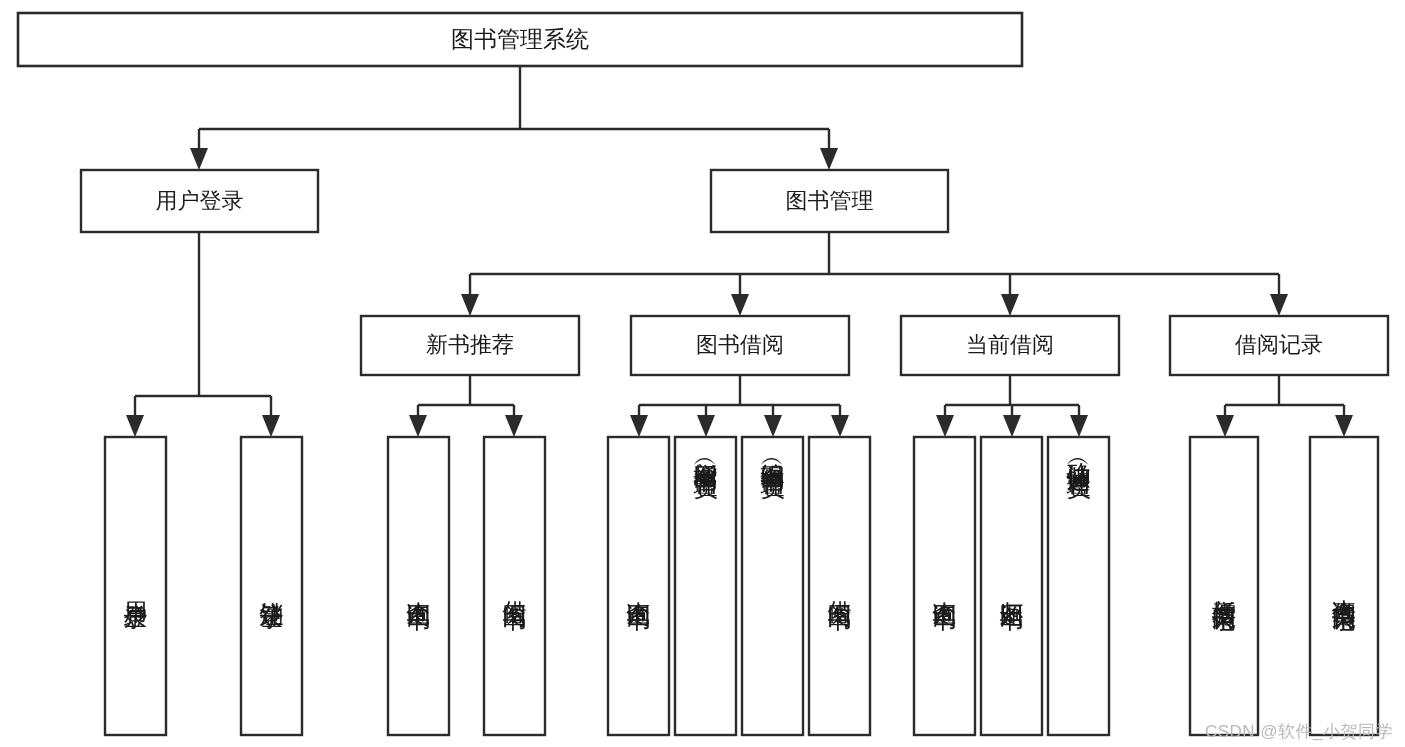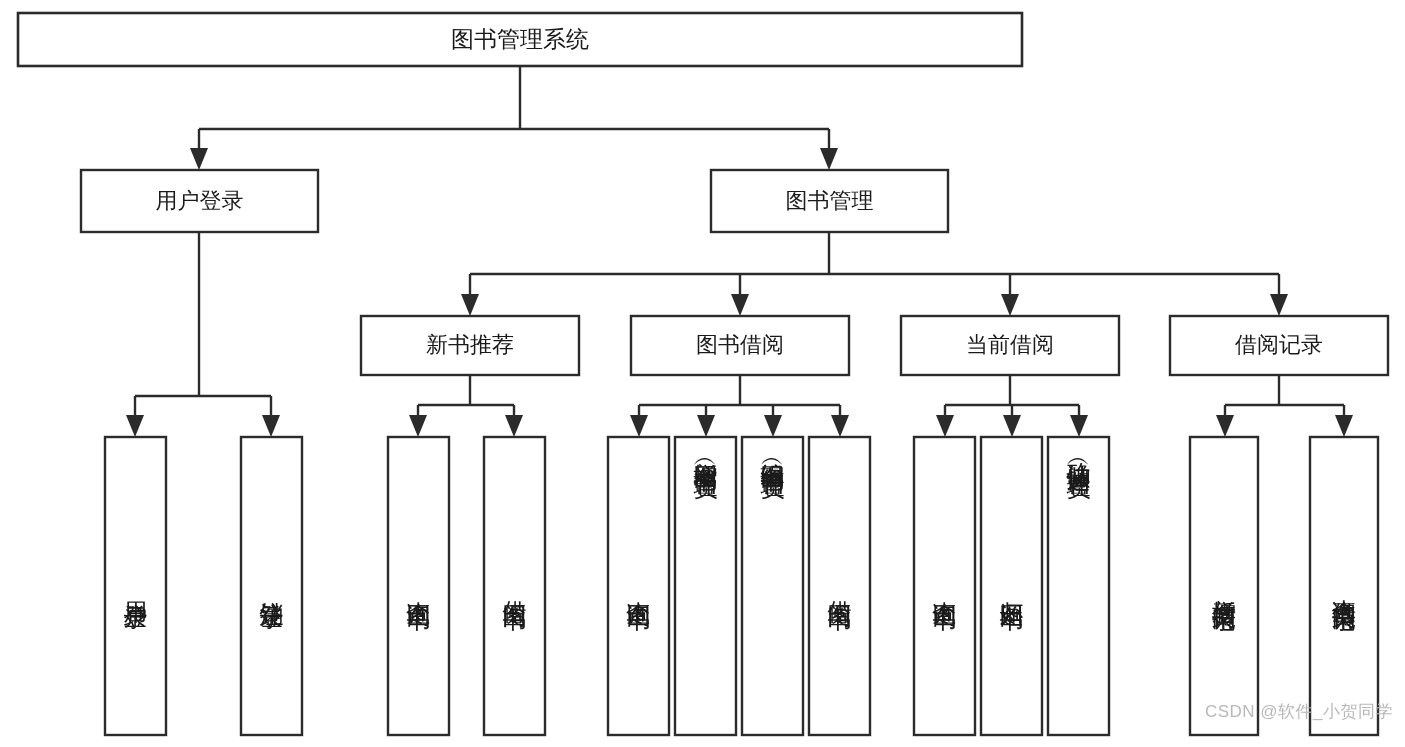--- a/index.html
+++ b/index.html
@@ -72,21 +72,21 @@
     font-size: 24px;
     line-height: 1.08;
     letter-spacing: 2px;
     color: #1a1a1a;
     white-space: nowrap;
     text-align: center;
   }
   .watermark {
     position: absolute;
     right: 12px;
-    bottom: 24px;
+    bottom: 4px;
     font-family: "Liberation Sans", "DejaVu Sans", sans-serif;
     font-size: 17px;
     color: #b8b8b8;
     letter-spacing: 0.5px;
     white-space: nowrap;
     pointer-events: none;
   }
 </style>
 </head>
 <body>

